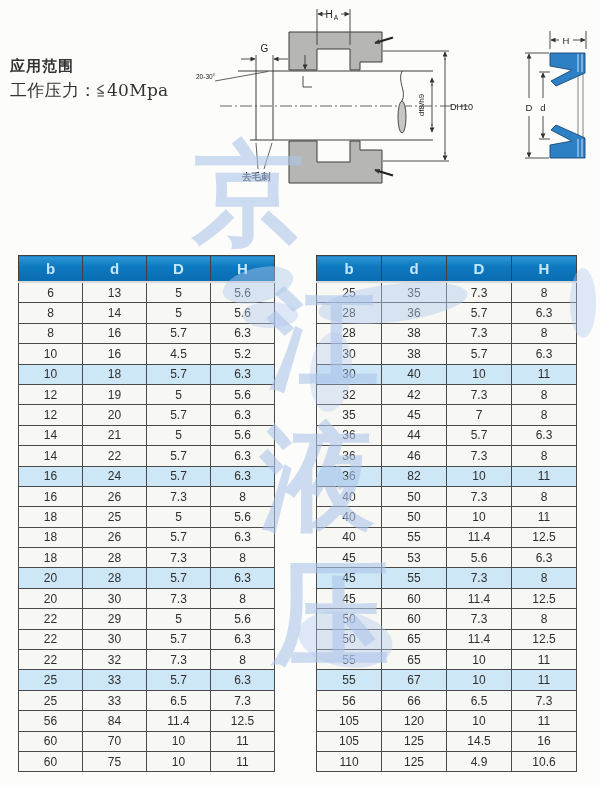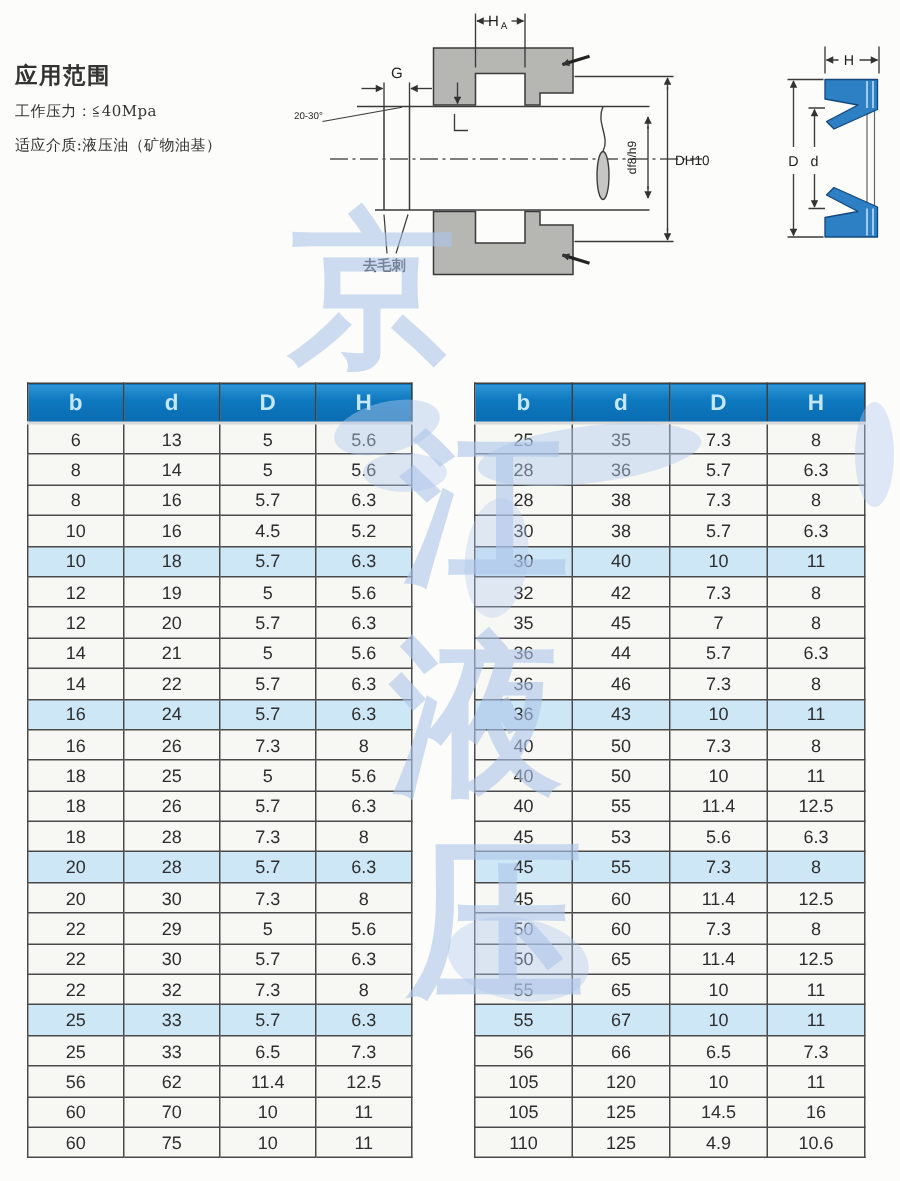--- a/index.html
+++ b/index.html
@@ -1,22 +1,22 @@
 <!DOCTYPE html>
 <html><head>
 <meta charset="utf-8">
 <style>
   html,body{margin:0;padding:0;}
   .page{position:relative;width:600px;height:787px;background:#fcfcfa;overflow:hidden;
         font-family:"Liberation Sans",sans-serif;}
   
-  .spec{position:absolute;left:10px;top:38px;width:185px;color:#333;
+  .spec{position:absolute;left:10px;top:54px;width:185px;color:#333;
         font-family:"DejaVu Serif","Liberation Serif",serif;z-index:5;}
   .spec .title{font-size:15px;font-weight:bold;height:25px;line-height:25px;letter-spacing:1px;}
-  .spec .line{font-size:10px;height:23px;line-height:23px;letter-spacing:0.3px;white-space:nowrap;}
+  .spec .line{font-size:17px;height:23px;line-height:23px;letter-spacing:0.3px;white-space:nowrap;}
   
   .mid-svg{position:absolute;left:165px;top:0;z-index:4;}
   .right-svg{position:absolute;left:515px;top:18px;z-index:4;}
   
   .tbl{position:absolute;top:255px;z-index:10;}
   .tbl-left{left:18px;width:257px;}
   .tbl-right{left:316px;width:261px;}
   table.dims{border-collapse:collapse;width:100%;table-layout:fixed;
              font-family:"Liberation Sans",sans-serif;}
   table.dims th{height:23px;background:linear-gradient(180deg,#2f97d8 0%,#0e79bf 40%,#0a6cb2 100%);
@@ -32,21 +32,20 @@
   .blob{position:absolute;z-index:29;pointer-events:none;border-radius:50%;}
 </style>
 </head>
 <body>
 
 <div class="page">
 
   <div class="spec">
     <div class="title">应用范围</div>
     <div class="line">工作压力：≦40Mpa</div>
-    <div class="line">适应介质:液压油（矿物油基）</div>
   </div>
 
   <svg class="mid-svg" width="315" height="240" viewBox="165 0 315 240">
     <defs>
       <marker id="arrM" viewBox="0 0 10 10" refX="9" refY="5" markerWidth="7" markerHeight="5" orient="auto" markerUnits="userSpaceOnUse">
         <path d="M0,0 L10,5 L0,10 Z" fill="#333"></path>
       </marker>
     </defs>
     <g stroke="#3a3a3a" stroke-width="1" fill="none">
 
@@ -305,21 +304,21 @@
             <td>6.3</td>
           </tr>
           <tr>
             <td>25</td>
             <td>33</td>
             <td>6.5</td>
             <td>7.3</td>
           </tr>
           <tr>
             <td>56</td>
-            <td>62</td>
+            <td>84</td>
             <td>11.4</td>
             <td>12.5</td>
           </tr>
           <tr>
             <td>60</td>
             <td>70</td>
             <td>10</td>
             <td>11</td>
           </tr>
           <tr>
@@ -391,21 +390,21 @@
             <td>6.3</td>
           </tr>
           <tr>
             <td>36</td>
             <td>46</td>
             <td>7.3</td>
             <td>8</td>
           </tr>
           <tr class="hl">
             <td>36</td>
-            <td>43</td>
+            <td>82</td>
             <td>10</td>
             <td>11</td>
           </tr>
           <tr>
             <td>40</td>
             <td>50</td>
             <td>7.3</td>
             <td>8</td>
           </tr>
           <tr>

